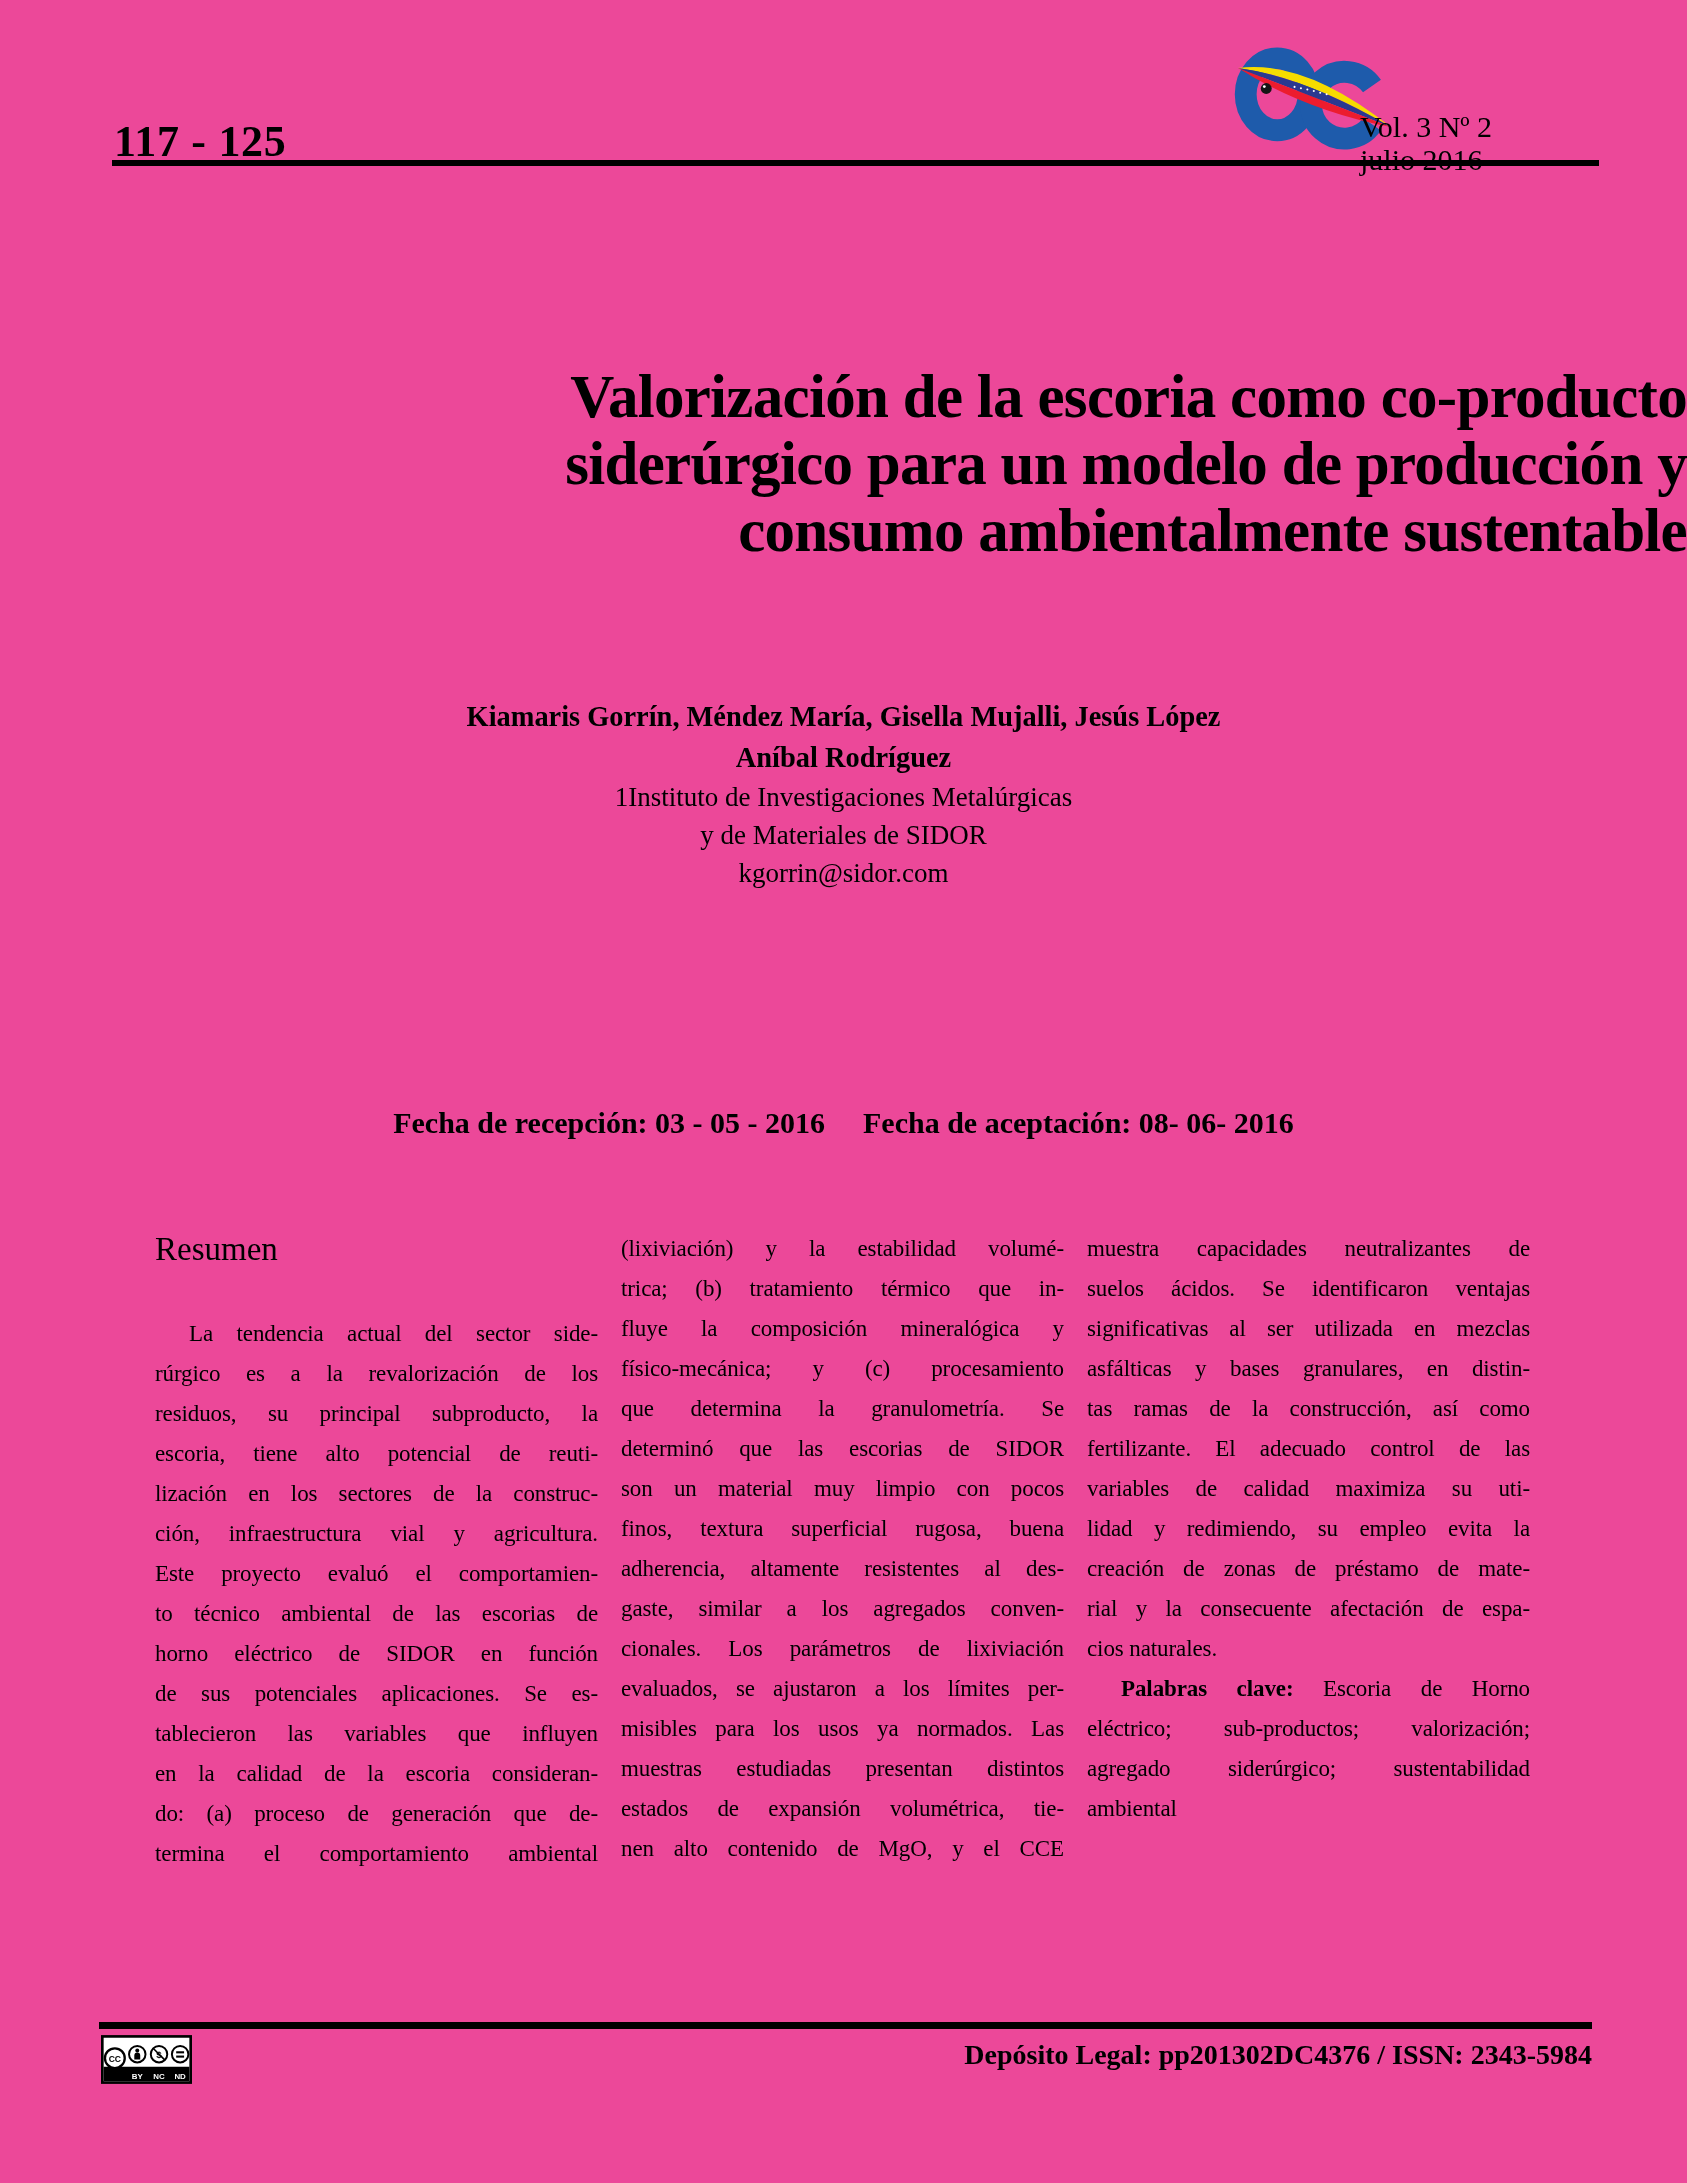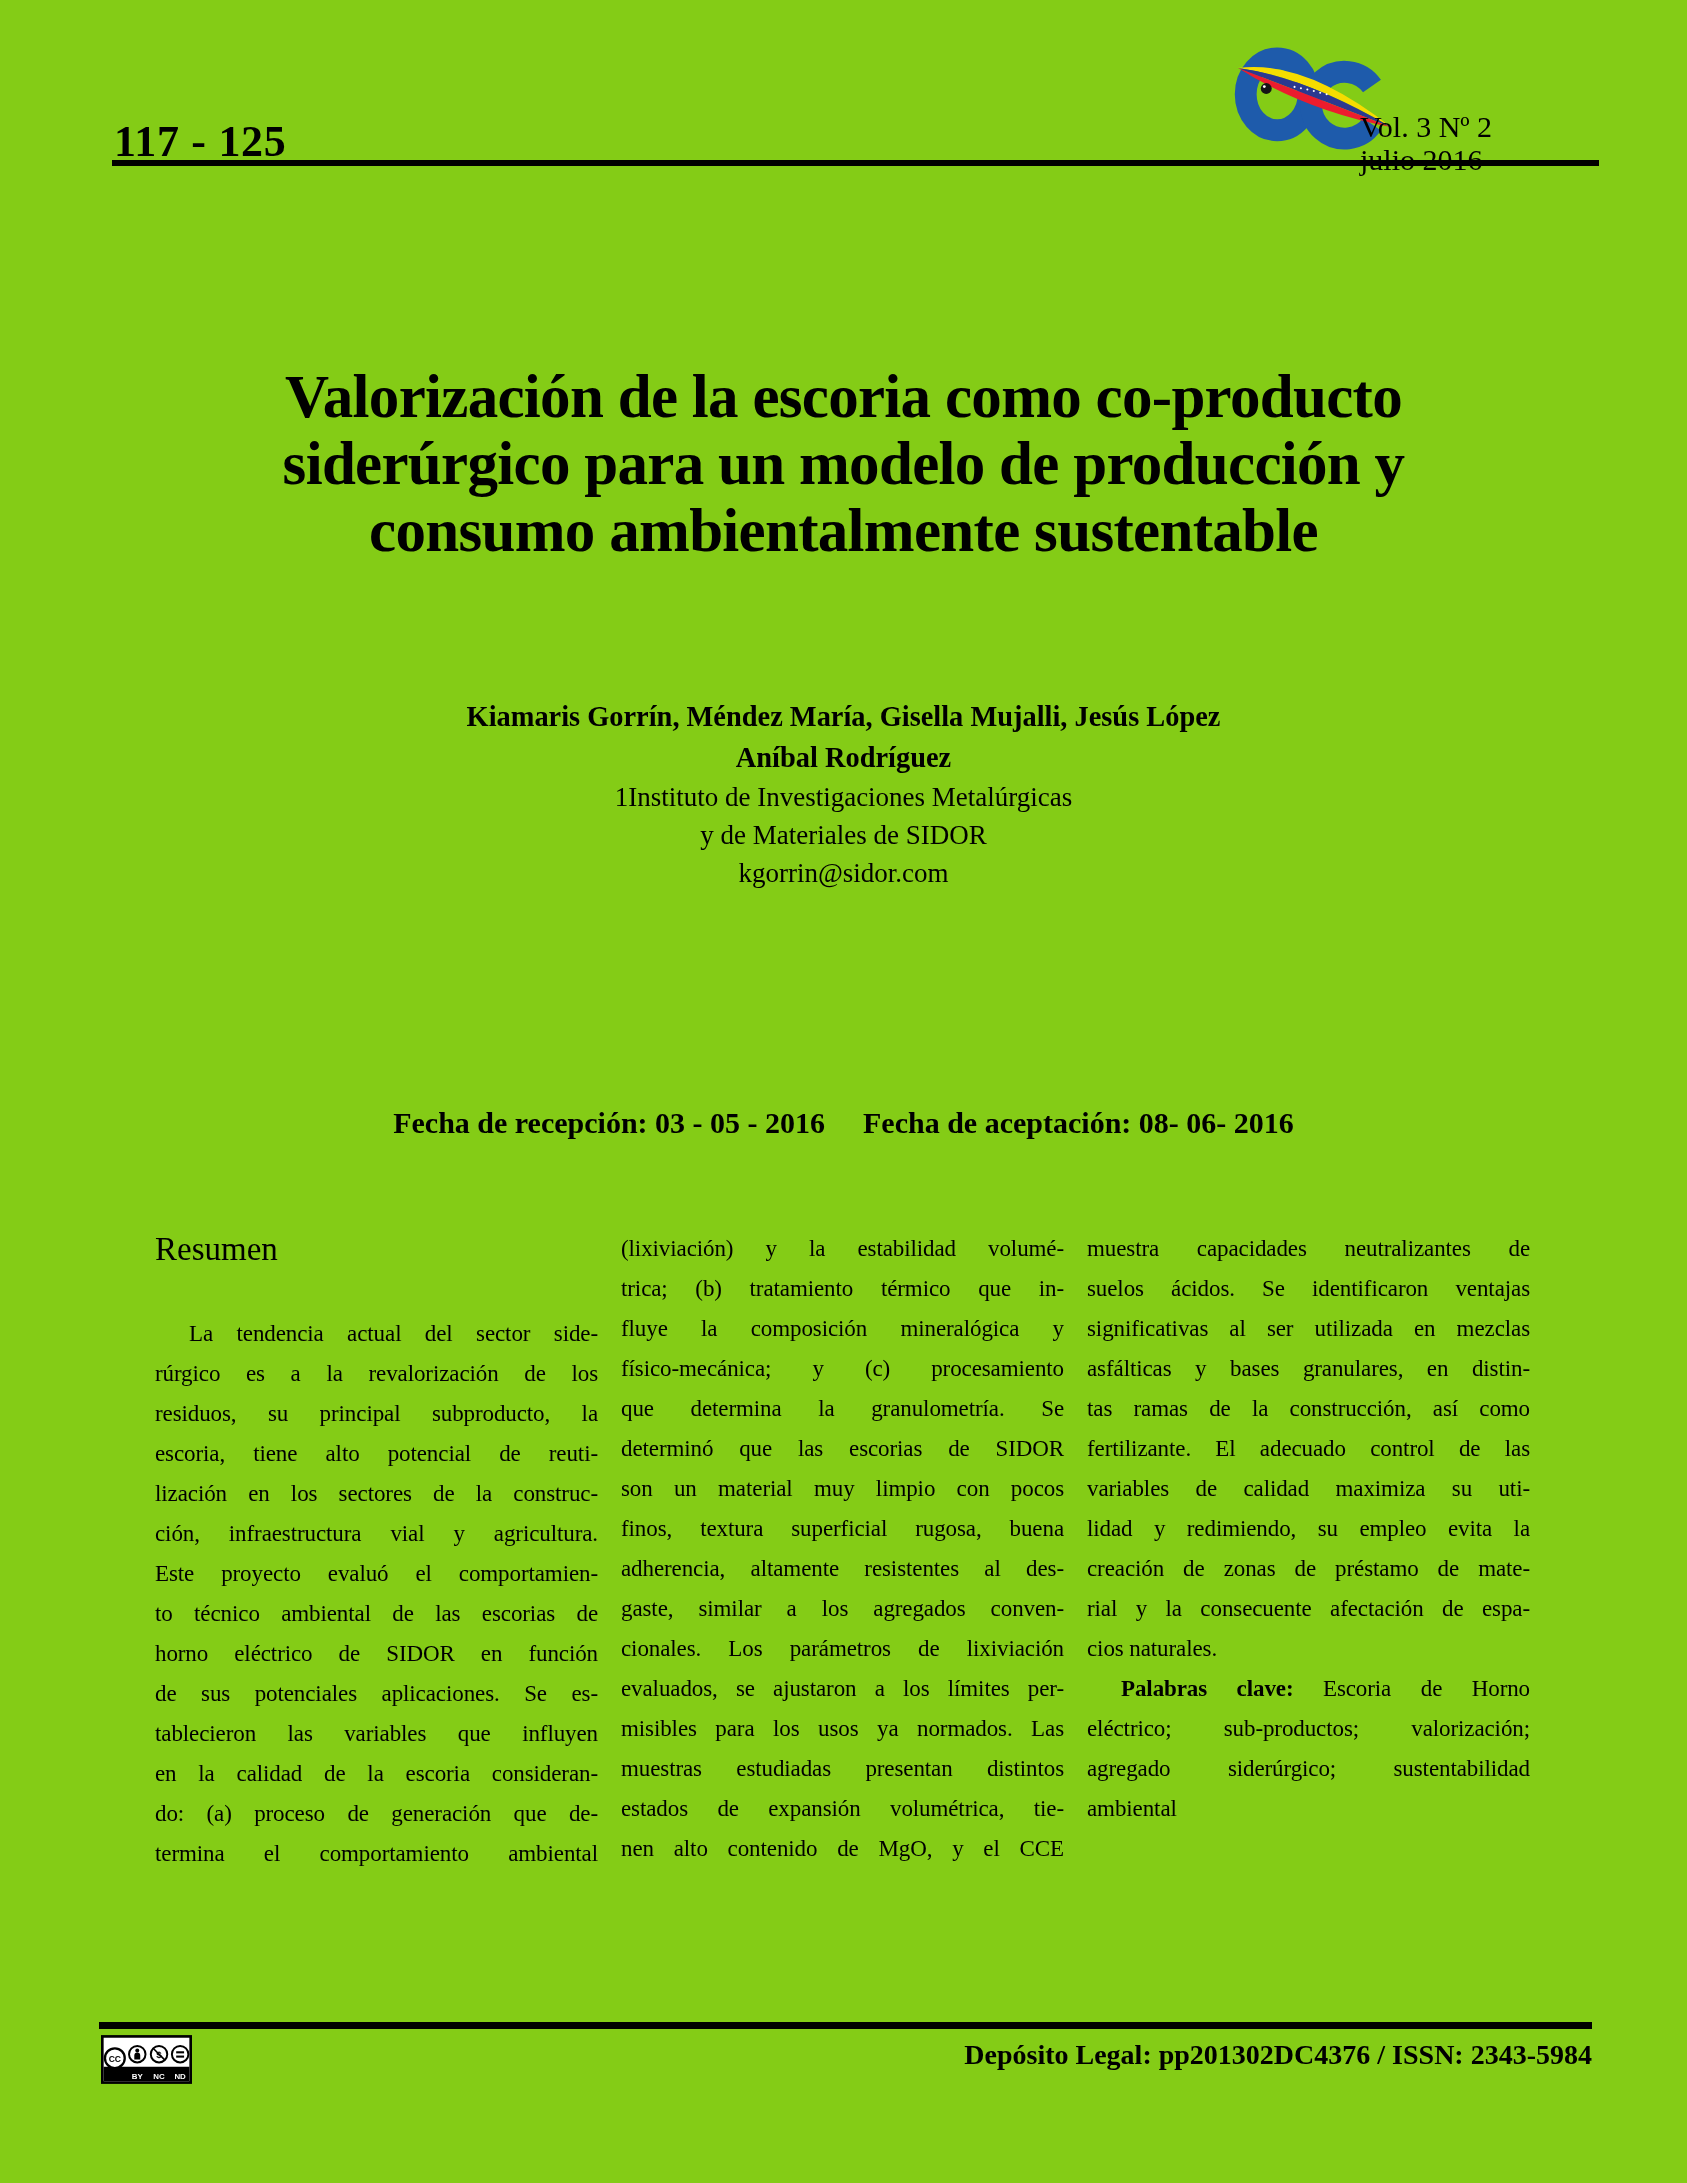--- a/index.html
+++ b/index.html
@@ -1,24 +1,24 @@
 <!DOCTYPE html>
 <html style="font-size:10.6px"><head>
 <meta charset="utf-8">
 <style>
   html,body{margin:0;padding:0;background:#ffffff;}
-  .page{position:relative;width:1687px;height:2183px;background:#84cc16;color:#000;
+  .page{position:relative;width:1687px;height:2183px;background:#ec4899;color:#000;
         font-family:"Liberation Serif","DejaVu Serif",serif;overflow:hidden;}
 
   .page-range{position:absolute;left:114px;top:116px;font-size:44px;font-weight:bold;letter-spacing:0.7px;}
   .header-rule{position:absolute;left:112px;top:160px;width:1487px;height:6px;background:#000;}
   .logo{position:absolute;left:1229px;top:32px;width:167px;height:131px;}
   .vol{position:absolute;left:1360px;top:110px;font-size:30px;line-height:33px;}
 
-  .title{position:absolute;left:0;right:0;top:363px;text-align:center;
+  .title{position:absolute;left:0;right:0;top:363px;text-align:right;
          font-size:61px;line-height:67px;font-weight:bold;letter-spacing:-0.7px;}
 
   .authors{position:absolute;left:0;right:0;top:688px;text-align:center;
            font-size:28.4px;line-height:41px;font-weight:bold;margin-top:8px;}
   .affil{position:absolute;left:0;right:0;top:778px;text-align:center;
          font-size:27px;line-height:38px;}
 
   .dates{position:absolute;left:0;right:0;top:1106px;text-align:center;
          font-size:30px;font-weight:bold;}
   .dates .date2{margin-left:38px;}

